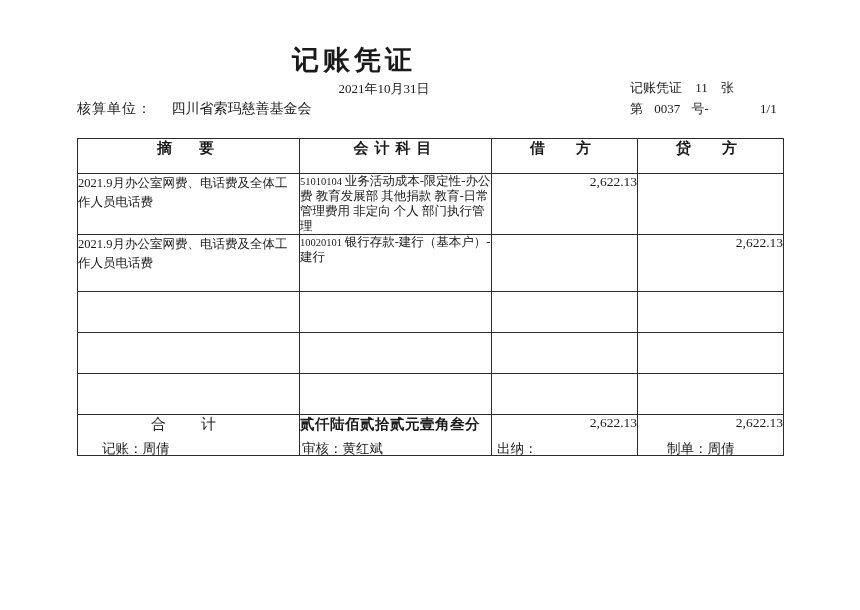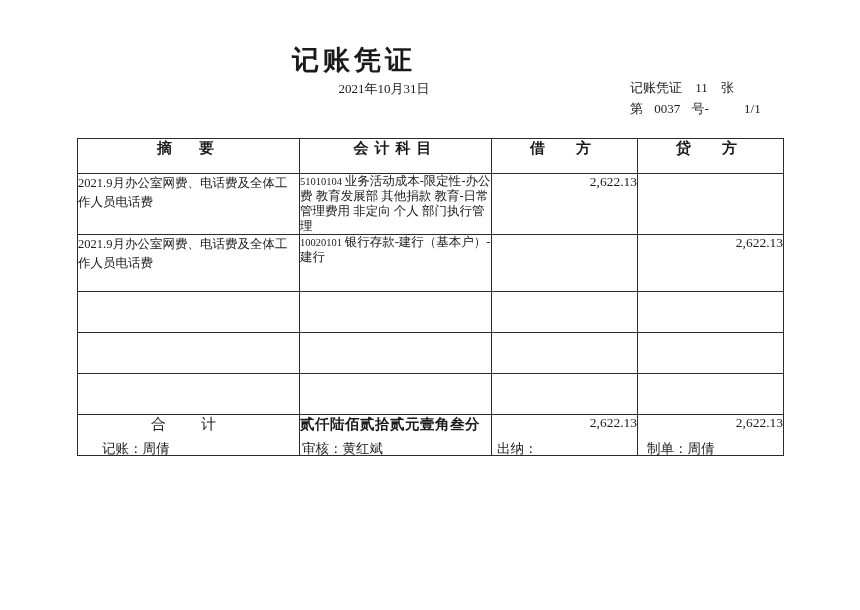--- a/index.html
+++ b/index.html
@@ -71,21 +71,21 @@
     position: absolute;
     left: 630px;
     top: 100px;
     font-size: 13px;
     white-space: nowrap;
   }
   .voucher-line .vnum {
     margin: 0 8px;
   }
   .voucher-line .page-of {
-    margin-left: 32px;
+    margin-left: 48px;
   }
 
   
   table.voucher {
     position: absolute;
     left: 77px;
     top: 138px;
     width: 706px;
     border-collapse: collapse;
     table-layout: fixed;
@@ -169,21 +169,21 @@
     width: 706px;
     font-size: 13.5px;
   }
   .footer span.item {
     position: absolute;
     white-space: nowrap;
   }
   .f1 { left: 25px; }
   .f2 { left: 225px; }
   .f3 { left: 420px; }
-  .f4 { left: 570px; text-align: right; }
+  .f4 { left: 590px; text-align: right; }
   .sig {
   }
 </style>
 </head>
 <body>
 
 <div class="page">
 
   <div class="title">记账凭证</div>
   <div class="subtitle">2021年10月31日</div>
@@ -194,20 +194,24 @@
     <span>张</span>
   </div>
 
   <div class="voucher-line">
     <span>第</span>
     <span class="vnum">0037</span>
     <span>号-</span>
     <span class="page-of">1/1</span>
   </div>
 
+  <div class="unit-line">
+    <span class="unit-label">核算单位：</span>
+    <span class="unit-value">四川省索玛慈善基金会</span>
+  </div>
 
   <table class="voucher">
     <colgroup>
       <col class="col-summary">
       <col class="col-account">
       <col class="col-debit">
       <col class="col-credit">
     </colgroup>
     <thead>
       <tr>

